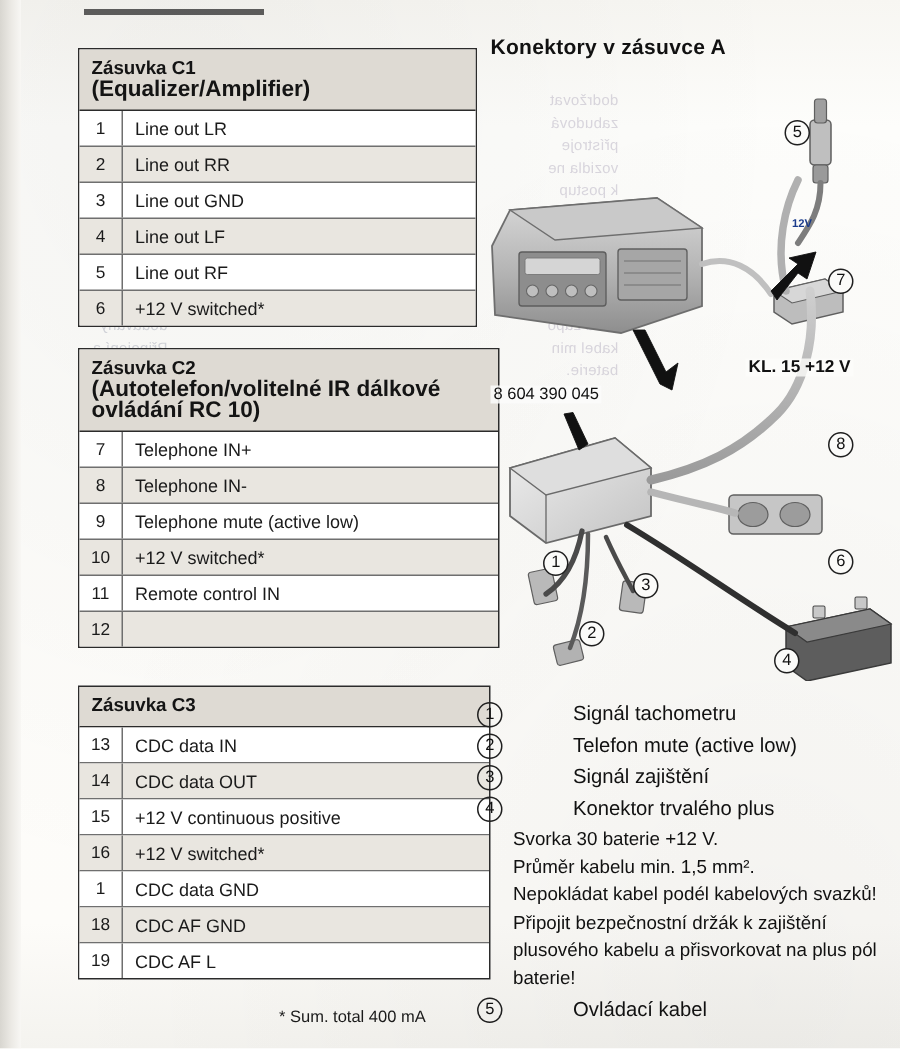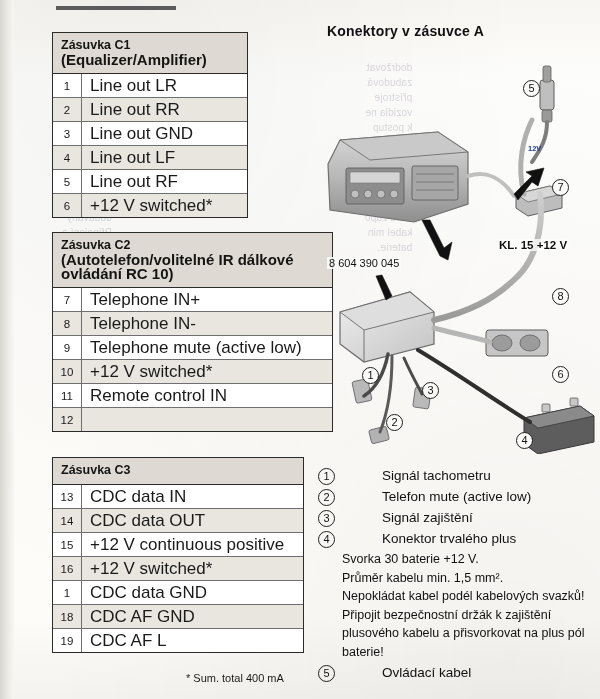--- a/index.html
+++ b/index.html
@@ -96,21 +96,21 @@
     align-items: center;
     justify-content: center;
     font-size: 11.5px;
     color: #1a1a1a;
   }
   .row .lbl {
     flex: 1;
     display: flex;
     align-items: center;
     padding-left: 8px;
-    font-size: 17px;
+    font-size: 12px;
     color: #1a1a1a;
   }
   .footnote {
     position: absolute;
     font-size: 11px;
     color: #1a1a1a;
   }
 
   
   .right-title {
@@ -227,21 +227,21 @@
 k postup
 výrobce
 vozidla.
 
 Při montáži
 vozidlo
 Před zapo
 kabel min
 baterie.</div>
 
-  <div class="table-block" id="tbl-c1" style="left:52px; top:32px; width:196px;">
+  <div class="table-block" id="tbl-c1" style="left:52px; top:32px; width:266px;">
     <div class="tbl-head">
       <span>Zásuvka C1</span>
       <span class="sub">(Equalizer/Amplifier)</span>
     </div>
     <div class="row">
       <div class="num">1</div>
       <div class="lbl">Line out LR</div>
     </div>
     <div class="row alt">
       <div class="num">2</div>
@@ -288,21 +288,21 @@
     </div>
     <div class="row">
       <div class="num">11</div>
       <div class="lbl">Remote control IN</div>
     </div>
     <div class="row alt">
       <div class="num">12</div>
     </div>
   </div>
 
-  <div class="table-block" id="tbl-c3" style="left:52px; top:457px; width:252px;">
+  <div class="table-block" id="tbl-c3" style="left:52px; top:457px; width:275px;">
     <div class="tbl-head">
       <span>Zásuvka C3</span>
     </div>
     <div class="row">
       <div class="num">13</div>
       <div class="lbl">CDC data IN</div>
     </div>
     <div class="row alt">
       <div class="num">14</div>
       <div class="lbl">CDC data OUT</div>

